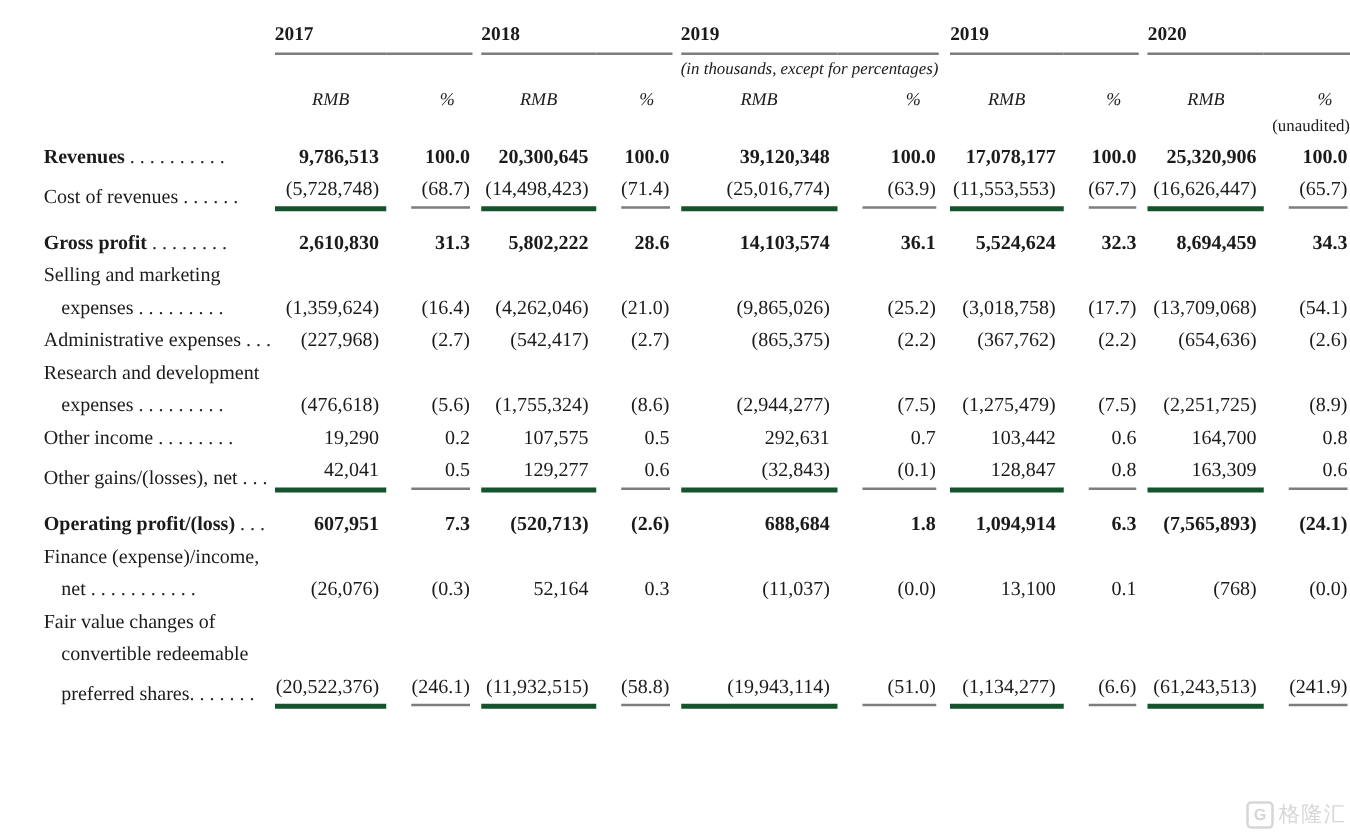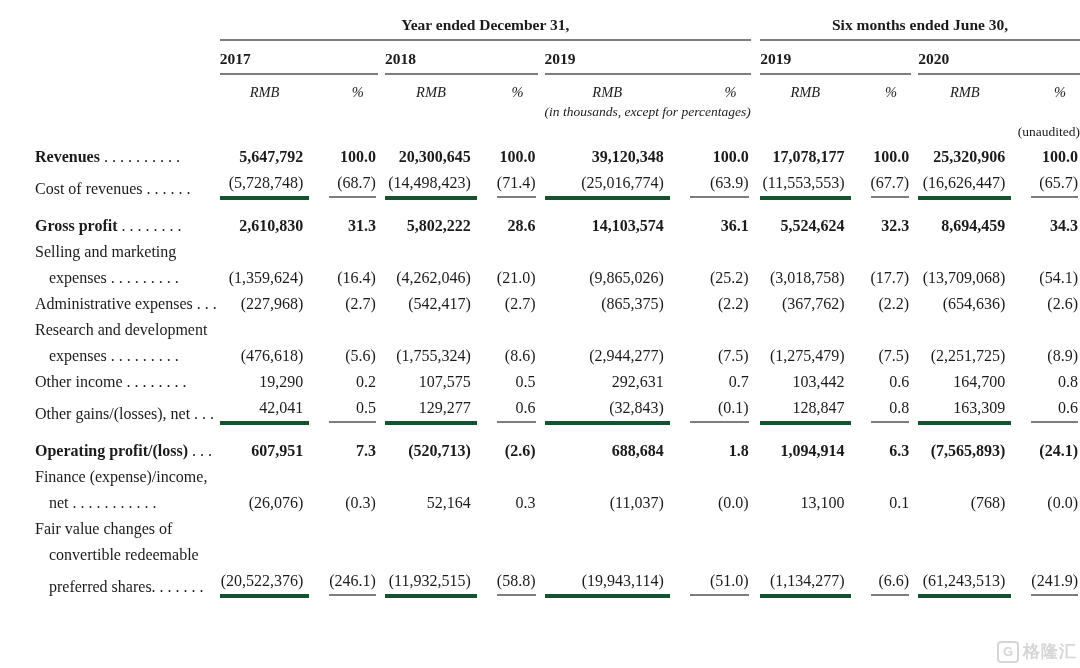--- a/index.html
+++ b/index.html
@@ -49,21 +49,21 @@
     color:#d6d6d6;
     font-family:"Liberation Sans", sans-serif;
     user-select:none;
   }
   .wm-logo {
     width:18px; height:18px;
     border:2.5px solid currentColor; border-radius:4px;
     display:flex; align-items:center; justify-content:center;
     font-size:13px; font-weight:bold; line-height:1;
   }
-  .wm-text { font-size:17px; font-weight:bold; letter-spacing:1px; }
+  .wm-text { font-size:17px; font-weight:normal; letter-spacing:1px; }
 </style>
 </head>
 <body>
 
 <div class="sheet">
   <table>
     <colgroup>
       <col style="width:192px">
       <col style="width:90px">
         <col style="width:60px">
@@ -76,67 +76,61 @@
         <col style="width:16px">
       <col style="width:92px">
         <col style="width:54px">
         <col style="width:12px">
       <col style="width:96px">
         <col style="width:58px">
     </colgroup>
     <thead>
       <tr>
         <td></td>
-        <td colspan="8" class="group-head">Year ended December 31,</td>
-        <td></td>
-        <td colspan="5" class="group-head">Six months ended June 30,</td>
-      </tr>
-      <tr>
-        <td></td>
         <td colspan="2" class="year-head">2017</td>
         <td></td>
         <td colspan="2" class="year-head">2018</td>
         <td></td>
         <td colspan="2" class="year-head">2019</td>
         <td></td>
         <td colspan="2" class="year-head">2019</td>
         <td></td>
         <td colspan="2" class="year-head">2020</td>
-      </tr>
-      <tr>
-        <td></td>
-        <td class="unit-rmb">RMB</td>
-        <td class="unit-pct">%</td>
-        <td></td>
-        <td class="unit-rmb">RMB</td>
-        <td class="unit-pct">%</td>
-        <td></td>
-        <td class="unit-rmb">RMB</td>
-        <td class="unit-pct">%</td>
-        <td></td>
-        <td class="unit-rmb">RMB</td>
-        <td class="unit-pct">%</td>
-        <td></td>
-        <td class="unit-rmb">RMB</td>
-        <td class="unit-pct">%</td>
       </tr>
       <tr>
         <td colspan="7"></td>
         <td colspan="2" class="note-units">(in thousands, except for percentages)</td>
         <td colspan="6"></td>
+      </tr>
+      <tr>
+        <td></td>
+        <td class="unit-rmb">RMB</td>
+        <td class="unit-pct">%</td>
+        <td></td>
+        <td class="unit-rmb">RMB</td>
+        <td class="unit-pct">%</td>
+        <td></td>
+        <td class="unit-rmb">RMB</td>
+        <td class="unit-pct">%</td>
+        <td></td>
+        <td class="unit-rmb">RMB</td>
+        <td class="unit-pct">%</td>
+        <td></td>
+        <td class="unit-rmb">RMB</td>
+        <td class="unit-pct">%</td>
       </tr>
       <tr>
         <td colspan="10"></td>
         <td colspan="5" class="note-unaudited">(unaudited)</td>
       </tr>
     </thead>
     <tbody id="tbody">
         <tr class="bold">
           <td class="label"><span>Revenues</span><span class="leader"> . . . . . . . . . .</span></td>
-          <td class="num rmb-val">5,647,792</td>
+          <td class="num rmb-val">9,786,513</td>
           <td class="num pct-val">100.0</td>
           <td></td>
           <td class="num rmb-val">20,300,645</td>
           <td class="num pct-val">100.0</td>
           <td></td>
           <td class="num rmb-val">39,120,348</td>
           <td class="num pct-val">100.0</td>
           <td></td>
           <td class="num rmb-val">17,078,177</td>
           <td class="num pct-val">100.0</td>

